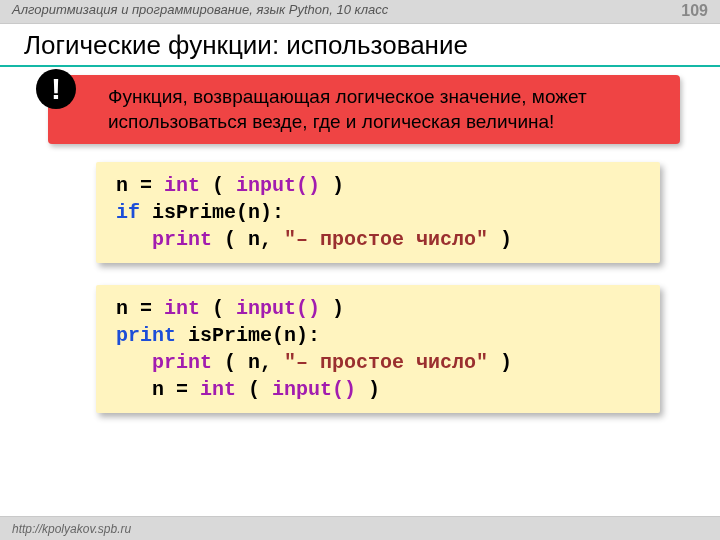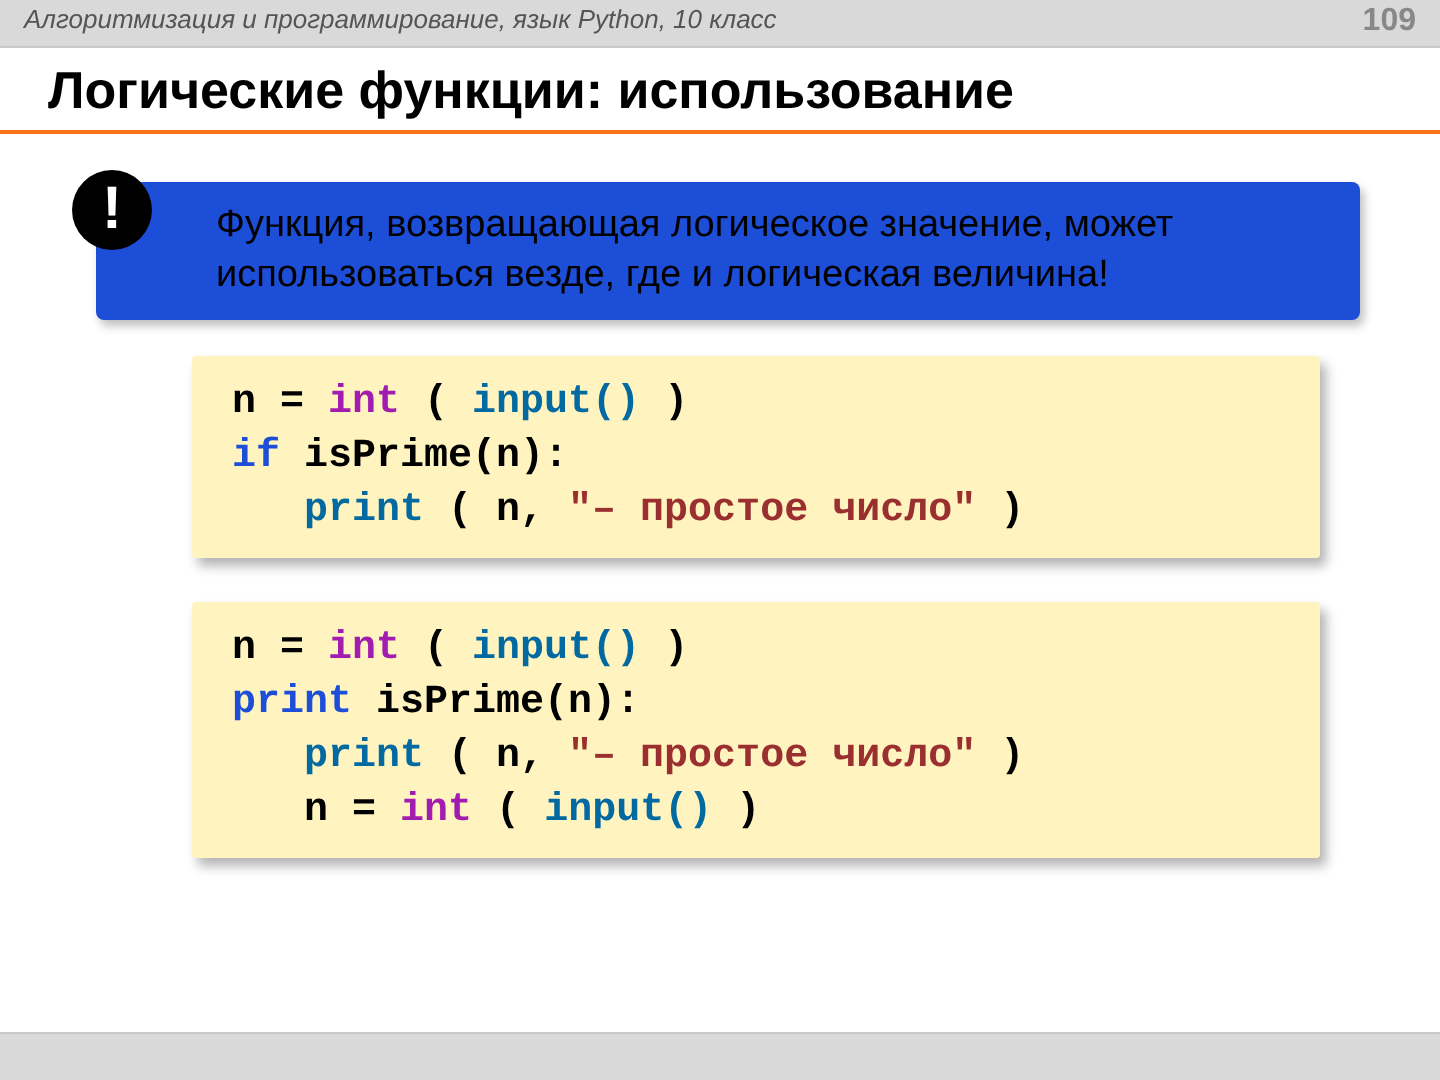--- a/index.html
+++ b/index.html
@@ -25,32 +25,32 @@
     color: #555;
     font-size: 13px;
   }
   .header-right {
     color: #888;
     font-size: 16px;
     font-weight: bold;
   }
   .title {
     font-size: 26px;
-    font-weight: bold;
+    font-weight: normal;
     color: #000;
     padding: 6px 0 4px 24px;
-    border-bottom: 2px solid #f97316;
-    margin-bottom: 24px;
+    border-bottom: 2px solid #14b8a6;
+    margin-bottom: 8px;
   }
   .note-wrap {
     position: relative;
     margin: 0 40px 18px 48px;
   }
   .note-box {
-    background: #1d4ed8;
+    background: #ef4444;
     border-radius: 4px;
     padding: 10px 16px 10px 60px;
     font-size: 19px;
     color: #000;
     line-height: 1.3;
     box-shadow: 2px 3px 5px rgba(0,0,0,0.25);
   }
   .bang {
     position: absolute;
     left: -12px;
@@ -73,21 +73,21 @@
     border-radius: 2px;
     box-shadow: 3px 4px 6px rgba(0,0,0,0.3);
     font-family: "Courier New", monospace;
     font-size: 20px;
     font-weight: bold;
     line-height: 1.35;
     white-space: pre;
   }
   .kw-type { color: #a21caf; }     
   .kw-blue { color: #1d4ed8; }     
-  .fn-teal { color: #0369a1; }     
+  .fn-teal { color: #a21caf; }     
   .str { color: #9a2f2f; }
   .plain { color: #000; }
   .footer {
     position: absolute;
     left: 0;
     right: 0;
     bottom: 0;
     background: #d9d9d9;
     height: 24px;
     display: flex;
@@ -118,13 +118,14 @@
 <div class="code-box"><span class="plain">n = </span><span class="kw-type">int</span><span class="plain"> ( </span><span class="fn-teal">input()</span><span class="plain"> )</span>
 <span class="kw-blue">if</span><span class="plain"> isPrime(n):</span>
 <span class="plain">   </span><span class="fn-teal">print</span><span class="plain"> ( n, </span><span class="str">"– простое число"</span><span class="plain"> )</span></div>
 
 <div class="code-box"><span class="plain">n = </span><span class="kw-type">int</span><span class="plain"> ( </span><span class="fn-teal">input()</span><span class="plain"> )</span>
 <span class="kw-blue">print</span><span class="plain"> isPrime(n):</span>
 <span class="plain">   </span><span class="fn-teal">print</span><span class="plain"> ( n, </span><span class="str">"– простое число"</span><span class="plain"> )</span>
 <span class="plain">   </span><span class="plain">n = </span><span class="kw-type">int</span><span class="plain"> ( </span><span class="fn-teal">input()</span><span class="plain"> )</span></div>
 
 <div class="footer">
+  <span>http://kpolyakov.spb.ru</span>
 </div>
 
 </body></html>

